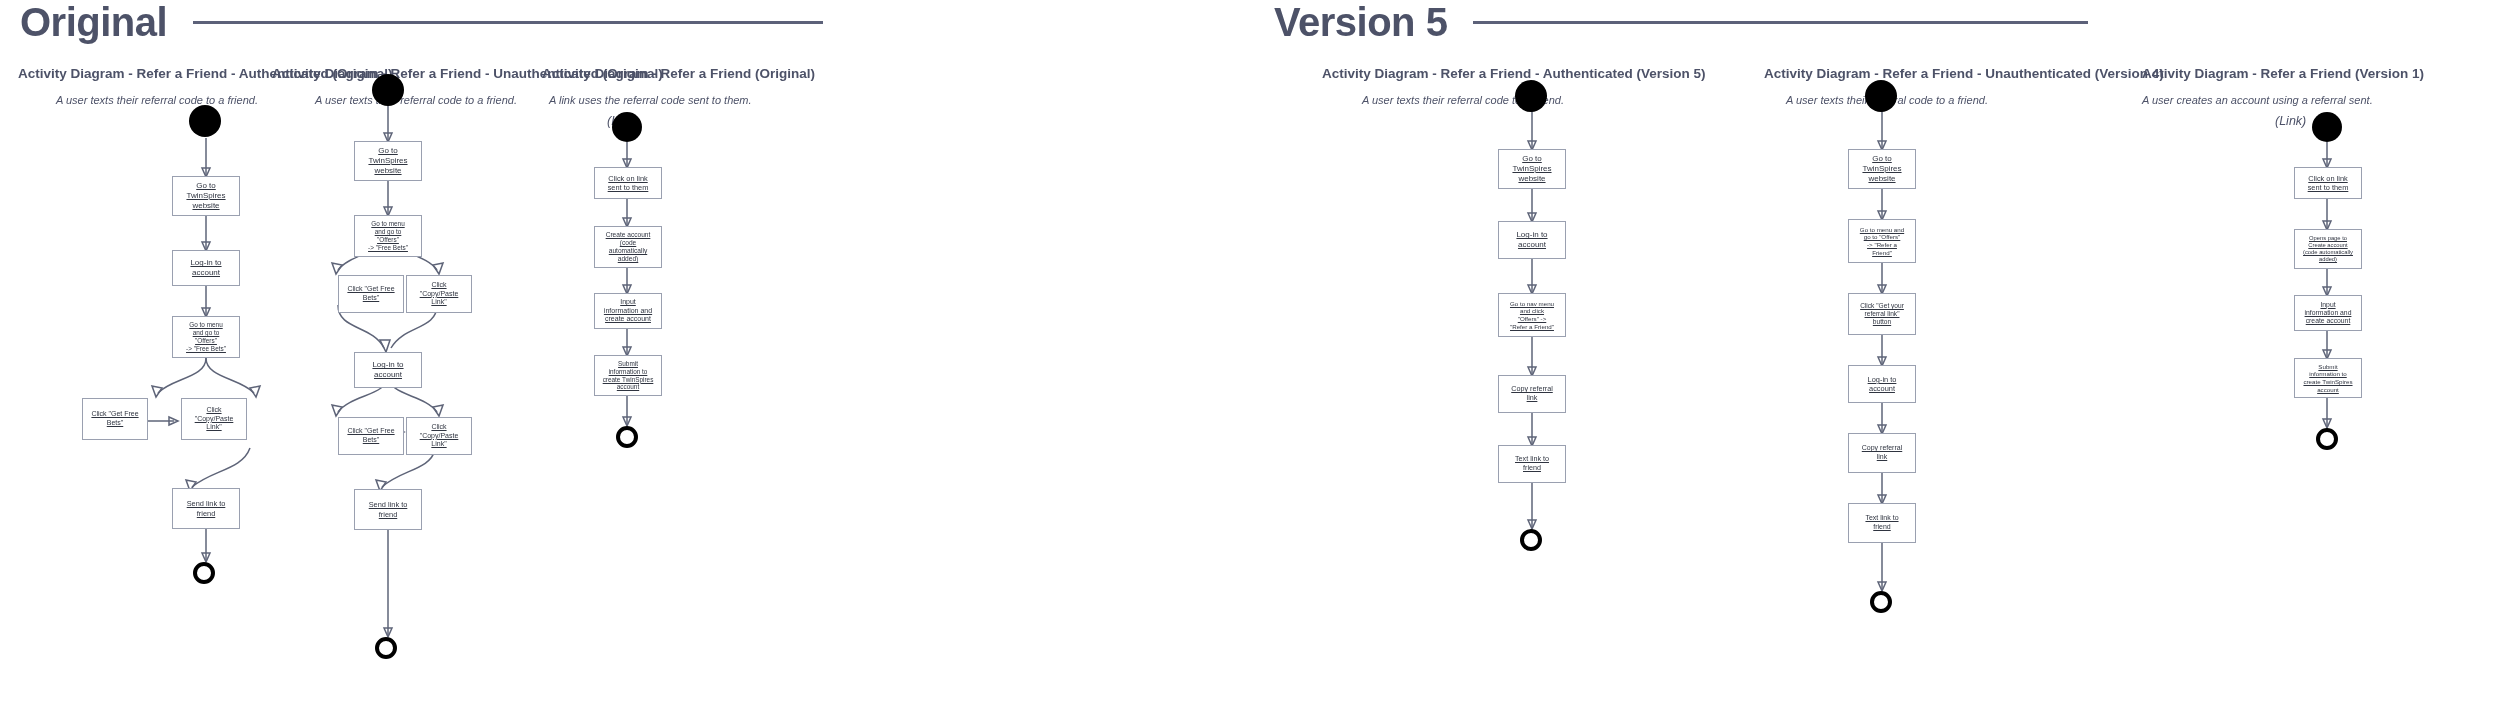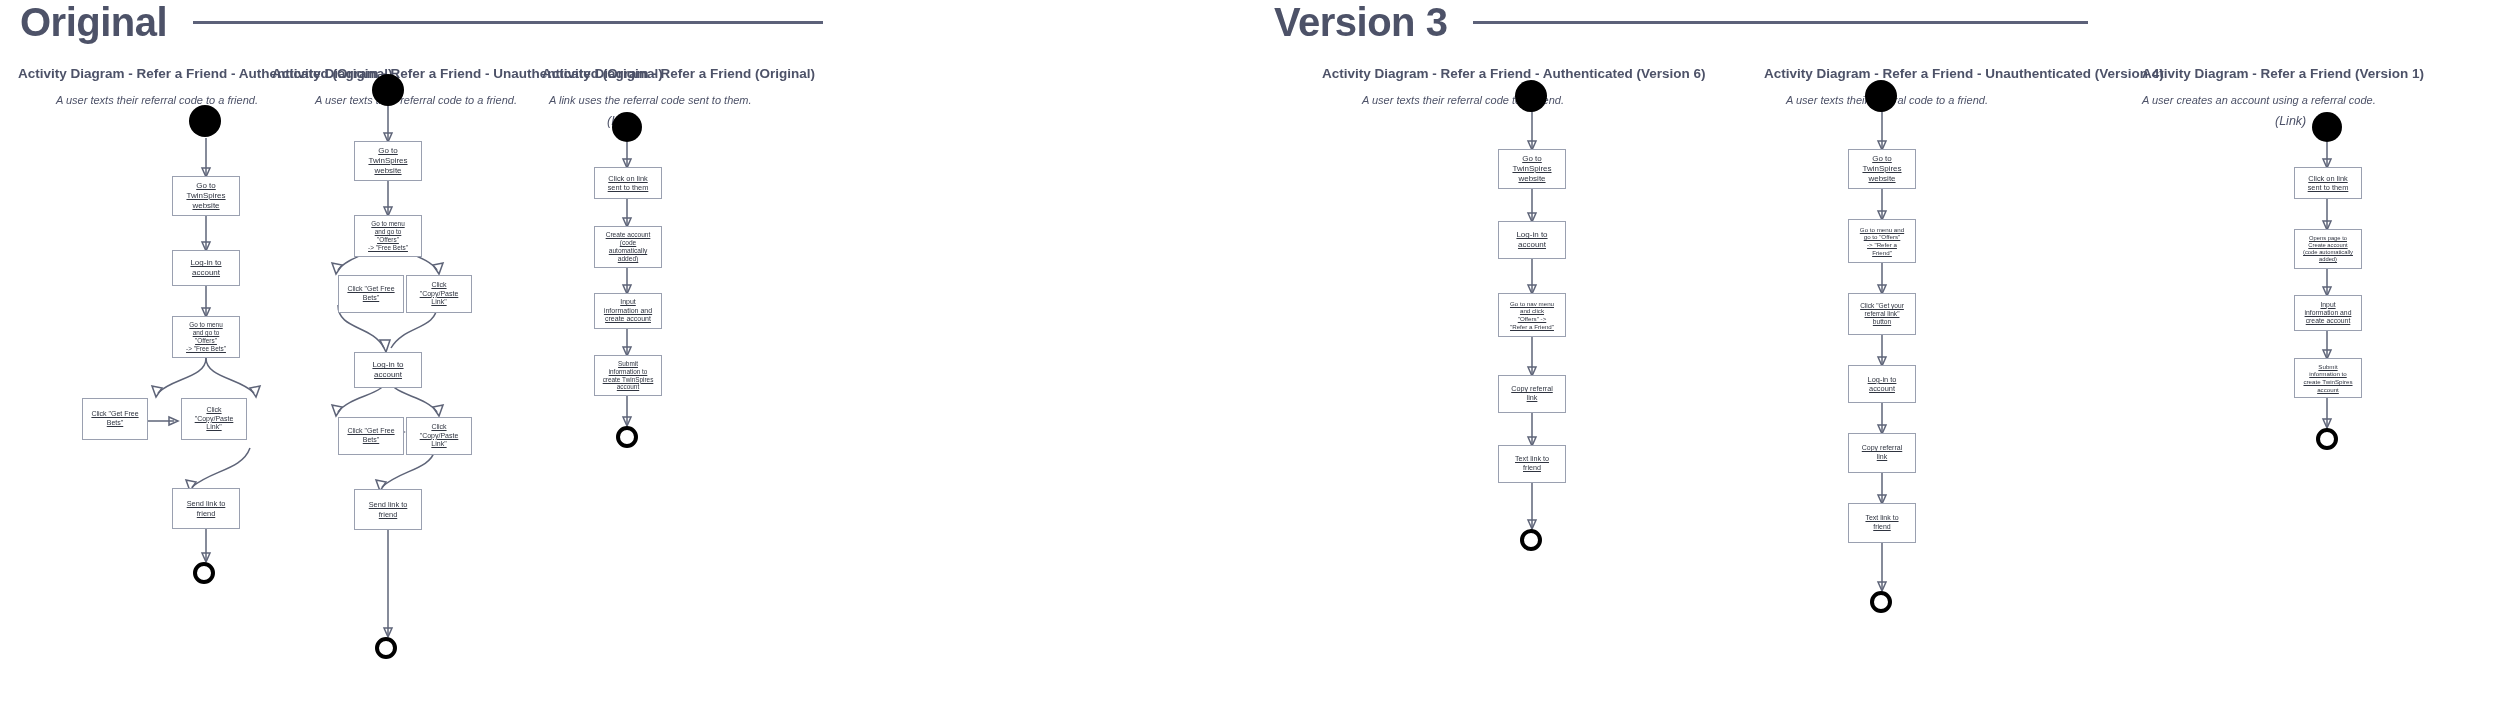--- a/index.html
+++ b/index.html
@@ -97,21 +97,21 @@
 <body>
 
 <div class="page">
 
   <div class="section-header" style="left:8px; top:2px; width:1200px;">
     <div class="section-title">Original</div>
     <div class="section-rule" style="width:630px;"></div>
   </div>
 
   <div class="section-header" style="left:1262px; top:2px; width:1200px;">
-    <div class="section-title">Version 3</div>
+    <div class="section-title">Version 5</div>
     <div class="section-rule" style="width:615px;"></div>
   </div>
 
   <div class="diagram" style="left:0px; top:0px; width:400px;">
     <div class="diagram-title" style="position:absolute;left:6px;top:66px;text-align:left;">Activity Diagram - Refer a Friend - Authenticated (Original)</div>
     <div class="diagram-subtitle" style="position:absolute;left:44px;top:94px;text-align:left;">A user texts their referral code to a friend.</div>
 
     <div class="canvas" style="position:absolute;left:0;top:0;width:400px;height:710px;">
       <svg class="edges" width="400" height="710">
 
@@ -277,21 +277,21 @@
 
       <div class="node" style="left:52px; top:355px; width:68px; height:41px; font-size:6.4px;">
         <span>Submit<br>information to<br>create TwinSpires<br>account</span>
       </div>
 
       <div class="end-node" style="left:74px; top:426px; width:22px; height:22px;"></div>
     </div>
   </div>
 
   <div class="diagram" style="left:1310px; top:0px; width:440px;">
-    <div class="diagram-title" style="position:absolute;left:0px;top:66px;text-align:left;">Activity Diagram - Refer a Friend - Authenticated (Version 6)</div>
+    <div class="diagram-title" style="position:absolute;left:0px;top:66px;text-align:left;">Activity Diagram - Refer a Friend - Authenticated (Version 5)</div>
     <div class="diagram-subtitle" style="position:absolute;left:40px;top:94px;text-align:left;">A user texts their referral code to a friend.</div>
 
     <div class="canvas" style="position:absolute;left:0;top:0;width:440px;height:710px;">
       <svg class="edges" width="440" height="710">
         <line x1="210" y1="110" x2="210" y2="148"></line>
         <path d="M206,141 L210,150 L214,141 Z" fill="#5e6478" stroke="none"></path>
         <line x1="210" y1="188" x2="210" y2="220"></line>
         <path d="M206,213 L210,222 L214,213 Z" fill="#5e6478" stroke="none"></path>
         <line x1="210" y1="258" x2="210" y2="292"></line>
         <path d="M206,285 L210,294 L214,285 Z" fill="#5e6478" stroke="none"></path>
@@ -376,21 +376,21 @@
       <div class="node" style="left:96px; top:503px; width:68px; height:40px; font-size:7px;">
         <span>Text link to<br>friend</span>
       </div>
 
       <div class="end-node" style="left:118px; top:591px; width:22px; height:22px;"></div>
     </div>
   </div>
 
   <div class="diagram" style="left:2130px; top:0px; width:370px;">
     <div class="diagram-title" style="position:absolute;left:0px;top:66px;text-align:left;">Activity Diagram - Refer a Friend (Version 1)</div>
-    <div class="diagram-subtitle" style="position:absolute;left:0px;top:94px;text-align:left;">A user creates an account using a referral code.</div>
+    <div class="diagram-subtitle" style="position:absolute;left:0px;top:94px;text-align:left;">A user creates an account using a referral sent.</div>
     <div class="diagram-note" style="position:absolute;left:133px;top:114px;text-align:left;">(Link)</div>
 
     <div class="canvas" style="position:absolute;left:0;top:0;width:370px;height:710px;">
       <svg class="edges" width="370" height="710">
         <line x1="185" y1="142" x2="185" y2="166"></line>
         <path d="M181,159 L185,168 L189,159 Z" fill="#5e6478" stroke="none"></path>
         <line x1="185" y1="199" x2="185" y2="228"></line>
         <path d="M181,221 L185,230 L189,221 Z" fill="#5e6478" stroke="none"></path>
         <line x1="185" y1="268" x2="185" y2="294"></line>
         <path d="M181,287 L185,296 L189,287 Z" fill="#5e6478" stroke="none"></path>

